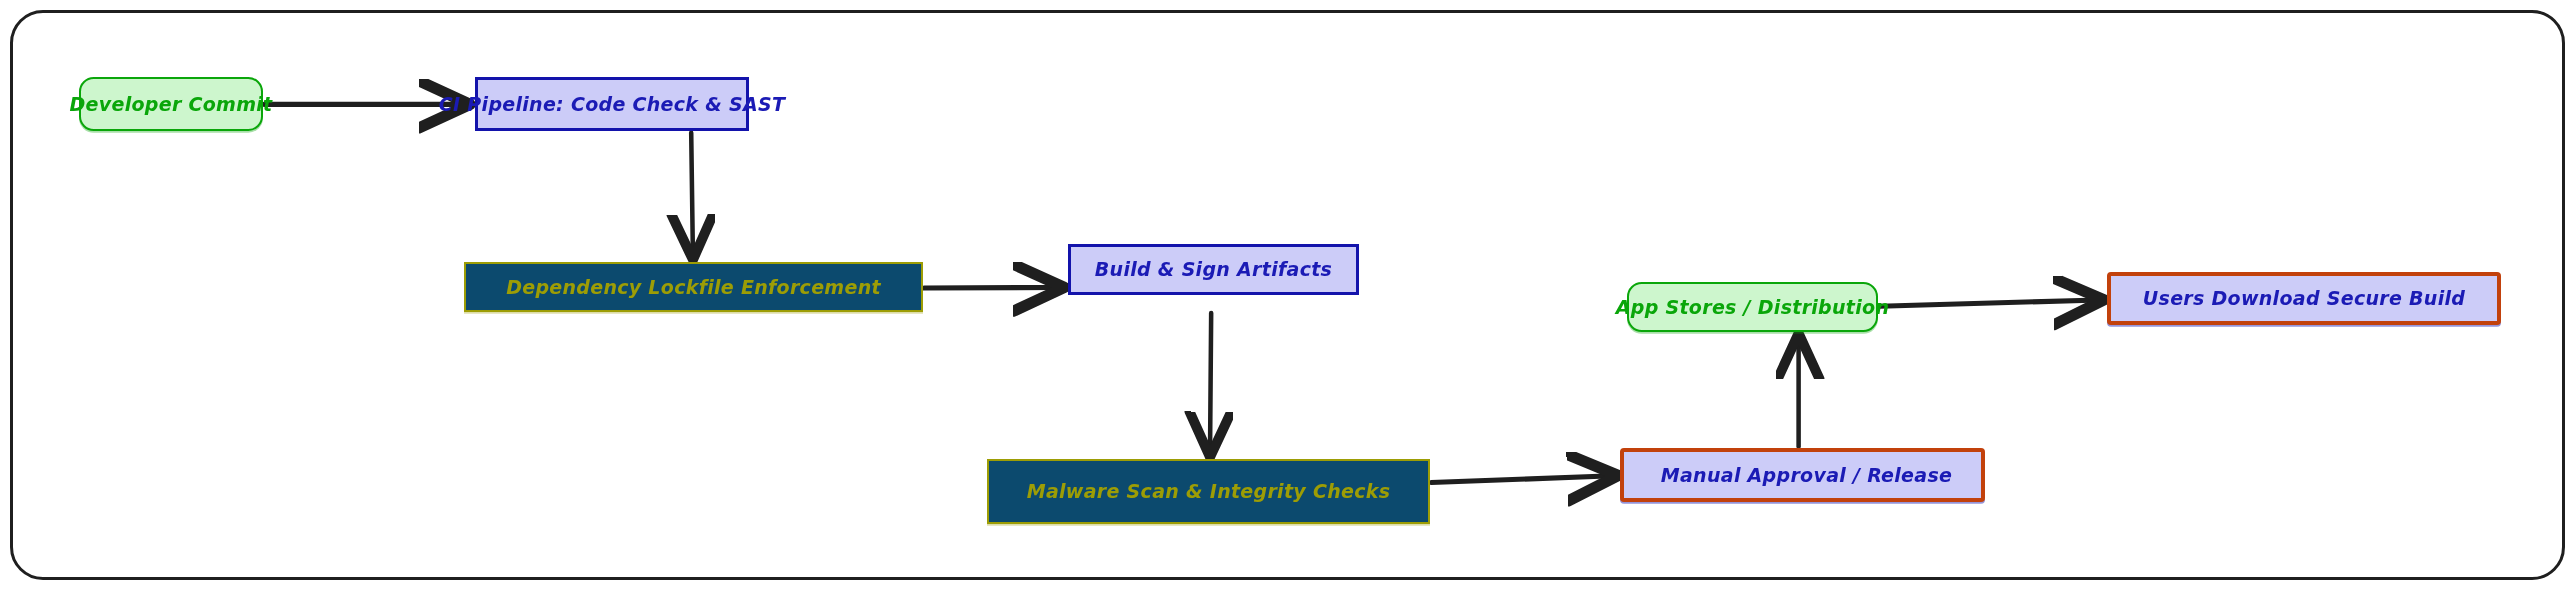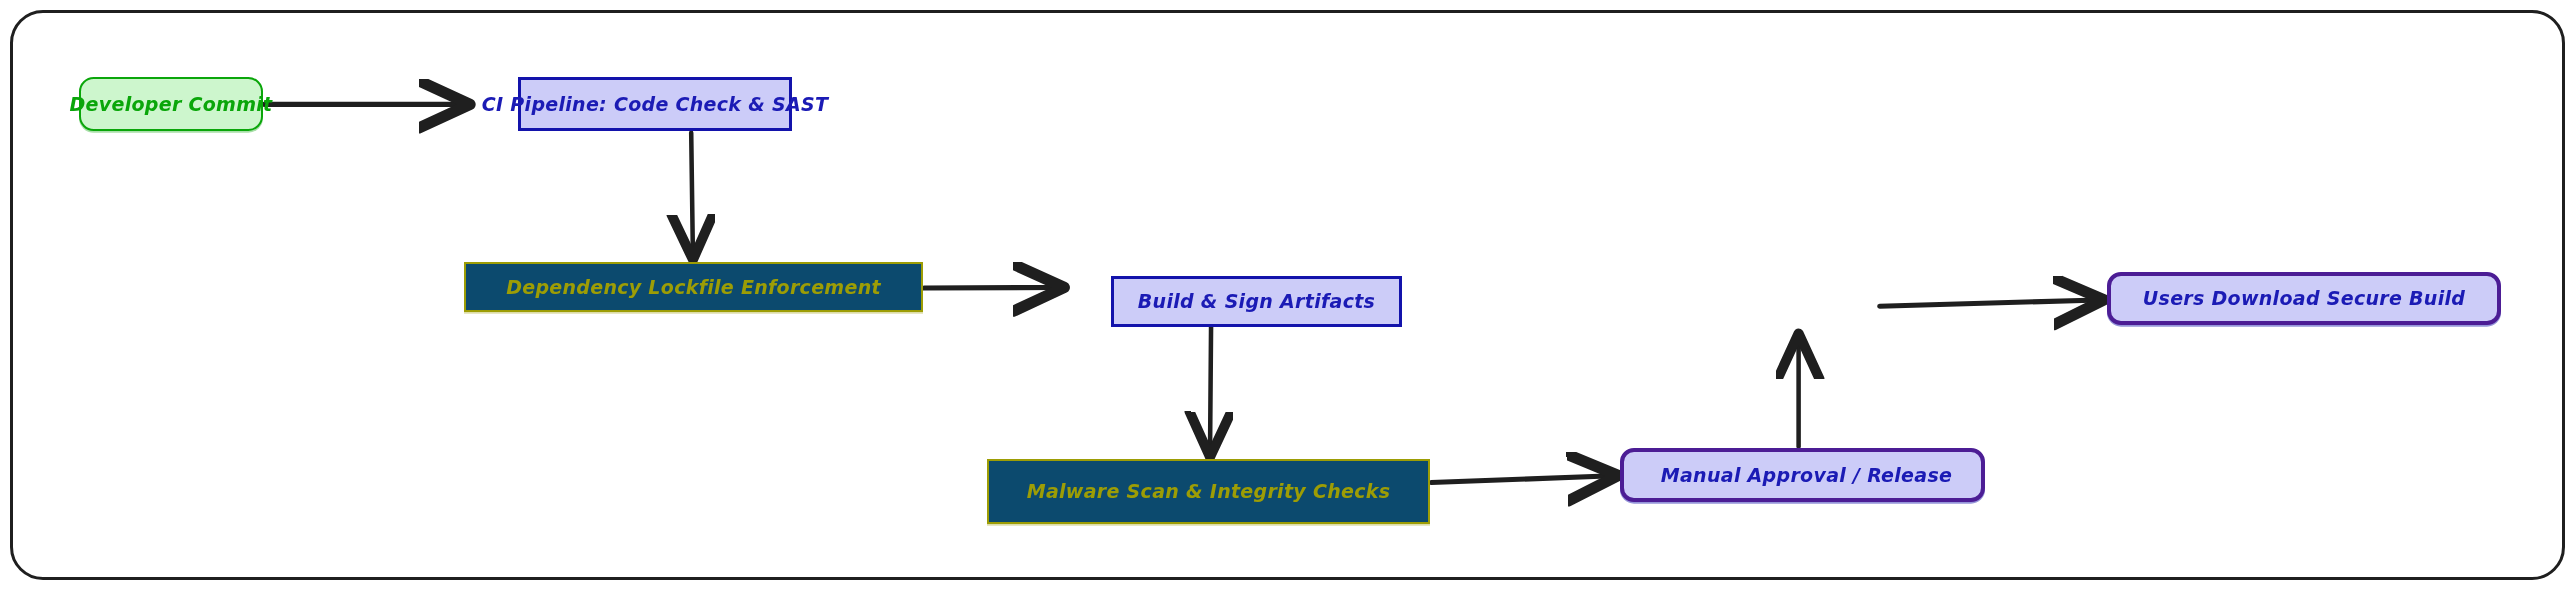--- a/index.html
+++ b/index.html
@@ -62,27 +62,26 @@
     background: #cdf6cd;
     border: 2.8px solid #0aa60a;
     color: #0aa60a;
     border-radius: 14.7px;
     box-shadow: 0 1.7px 0 0 rgba(10,166,10,0.35);
   }
   .n-blue {
     background: #ccccf8;
     border: 3.4px solid #1313ab;
     color: #1b1bb5;
-    margin-left: 43px;
   }
   .n-blue-round {
     background: #ccccf8;
-    border: 4px solid #4c1d95;
+    border: 4px solid #c2410c;
     color: #1b1bb5;
-    border-radius: 14px;
+    border-radius: 4px;
     box-shadow: 0 1.7px 0 0 rgba(19,19,171,0.45);
   }
   .n-yellow {
     background: #0c4a6e;
     border: 2.8px solid #9d9d05;
     color: #9d9d05;
     box-shadow: 0 1.7px 0 0 rgba(157,157,5,0.35);
   }
 </style>
 </head>
@@ -133,31 +132,34 @@
   </div>
 
   <div class="node n-blue" style="left:475px; top:77px; width:274px; height:54px;">
     <span class="node-label">CI Pipeline: Code Check &amp; SAST</span>
   </div>
 
   <div class="node n-yellow" style="left:464px; top:262px; width:459px; height:50px;">
     <span class="node-label">Dependency Lockfile Enforcement</span>
   </div>
 
-  <div class="node n-blue" style="left:1068px; top:276px; width:291px; height:51px;">
+  <div class="node n-blue" style="left:1068px; top:244px; width:291px; height:51px;">
     <span class="node-label">Build &amp; Sign Artifacts</span>
   </div>
 
   <div class="node n-yellow" style="left:987px; top:459px; width:443px; height:65px;">
     <span class="node-label">Malware Scan &amp; Integrity Checks</span>
   </div>
 
   <div class="node n-blue-round" style="left:1620px; top:448px; width:365px; height:54px;padding-left:8px;">
     <span class="node-label">Manual Approval / Release</span>
   </div>
 
+  <div class="node n-green" style="left:1627px; top:282px; width:251px; height:50px;">
+    <span class="node-label">App Stores / Distribution</span>
+  </div>
 
   <div class="node n-blue-round" style="left:2107px; top:272px; width:394px; height:53px;">
     <span class="node-label">Users Download Secure Build</span>
   </div>
 
 </div>
 
 
 </body></html>

